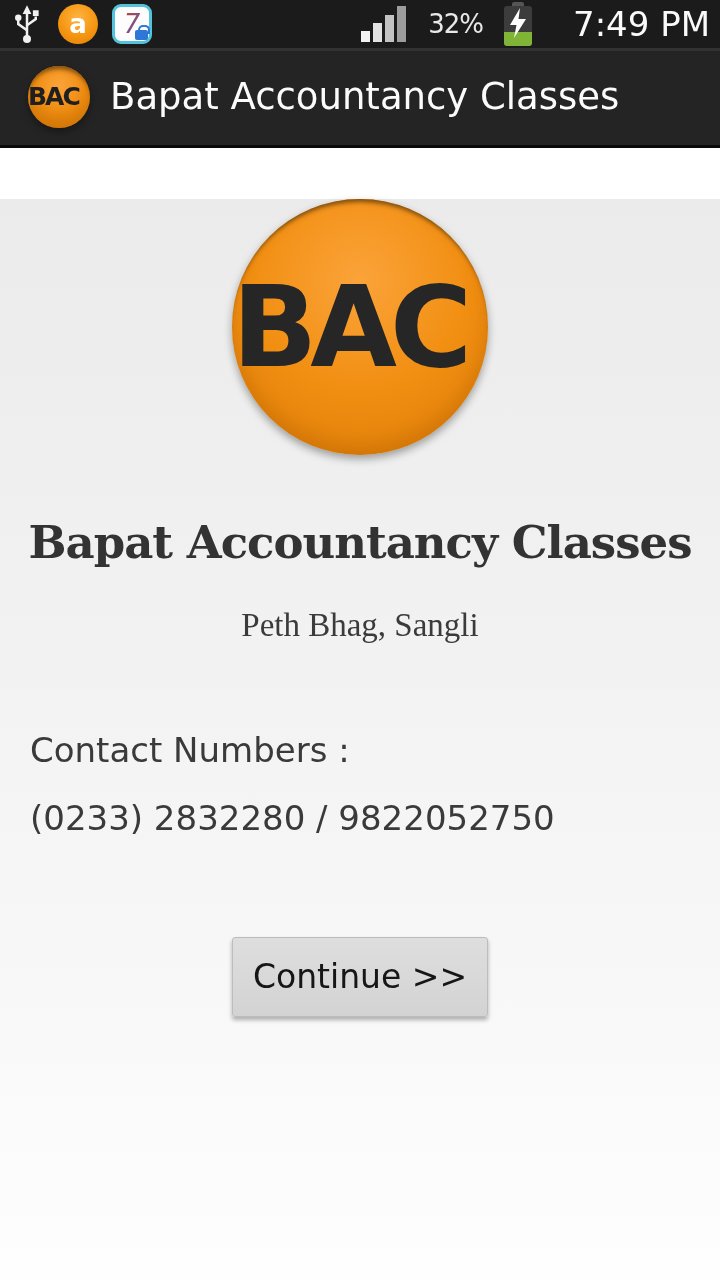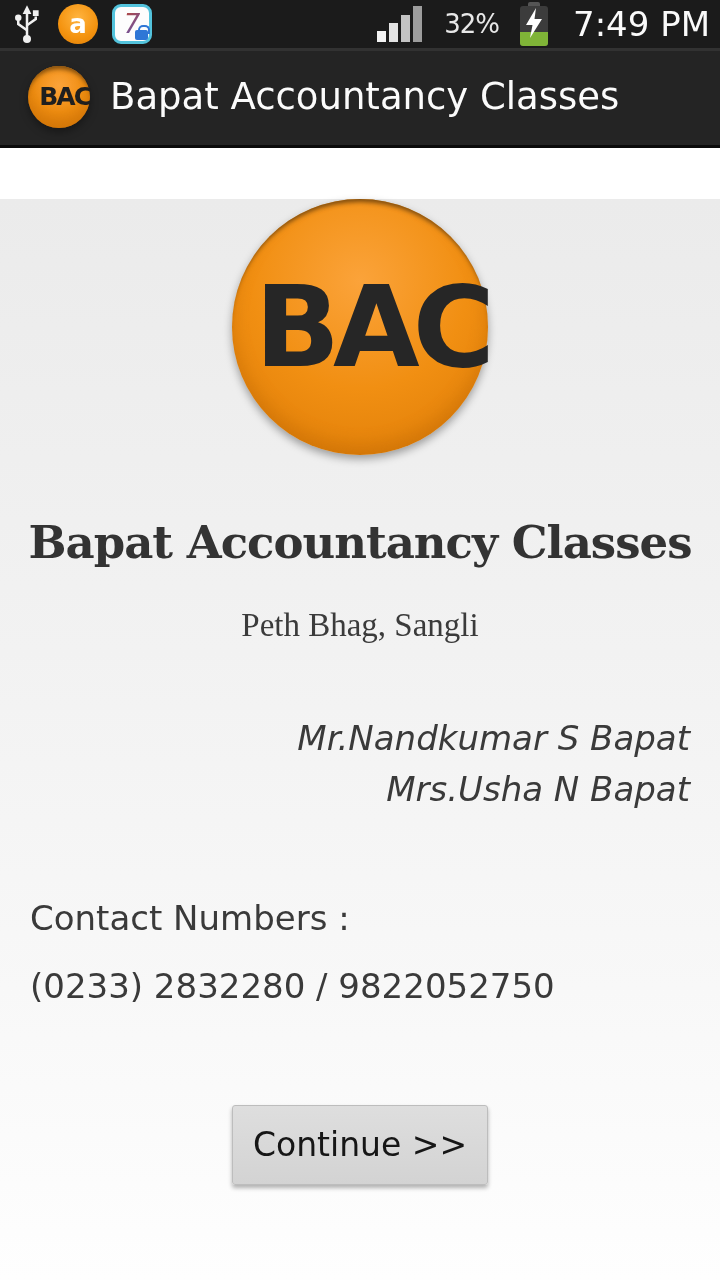--- a/index.html
+++ b/index.html
@@ -39,33 +39,33 @@
   }
 
   .signal-icon{ display:flex; align-items:flex-end; gap:3px; height:36px; margin-right:4px; }
   .signal-icon i{ display:block; width:9px; }
   .battery-percent{ font-size:26px; color:#e8e8e8; letter-spacing:-1px; }
   .battery-icon{ position:relative; width:30px; height:44px; margin:0 2px; }
   .battery-icon .cap{ position:absolute; top:0; left:9px; width:12px; height:5px; background:#555; border-radius:2px 2px 0 0; }
   .battery-icon .body{ position:absolute; top:4px; left:1px; width:28px; height:40px; background:#3c3c3c; border-radius:3px; overflow:hidden; }
   .battery-icon .charge{ position:absolute; left:0; bottom:0; width:100%; height:35%; background:#7fb437; }
   .battery-icon .bolt{ position:absolute; top:6px; left:5px; width:20px; height:30px; }
-  .clock{ font-size:34px; color:#fafafa; margin-left:4px; letter-spacing:0; }
+  .clock{ font-size:34px; color:#fafafa; margin-left:20px; letter-spacing:0; }
 
   
   .app-bar{
     height:100px; background:#242424; box-shadow:inset 0 3px 0 #323232;
     border-bottom:3px solid #0a0a0a;
     display:flex; align-items:center; padding:0 16px 0 28px;
   }
   .bac-sphere{
     border-radius:50%;
     background:radial-gradient(circle at 50% 32%, #fba33a 0%, #f18f12 50%, #df7e08 92%);
     box-shadow:inset 0 6px 4px -3px rgba(124,76,16,0.95), inset 0 -10px 16px rgba(190,105,5,0.45), 0 4px 8px rgba(0,0,0,0.35);
-    display:flex; align-items:center; justify-content:flex-end;
+    display:flex; align-items:center; justify-content:flex-start;
   }
   .app-logo{ width:62px; height:62px; }
   .app-logo .bac-text{ font-size:25px; font-weight:bold; color:#1f1f1f; letter-spacing:-2px; }
   .app-title{ color:#fbfbfb; font-size:37px; margin-left:20px; white-space:nowrap; }
 
   
   .content{
     height:1129px;
     background:linear-gradient(180deg,#ebebeb 0%, #f2f2f2 40%, #f8f8f8 70%, #ffffff 100%);
   }
@@ -156,24 +156,20 @@
   <div class="content">
 
     <div class="bac-sphere main-logo">
       <span class="bac-text">BAC</span>
     </div>
 
     <div class="page-title">Bapat Accountancy Classes</div>
 
     <div class="subtitle hand">Peth Bhag, Sangli</div>
 
-    <div class="owners hand">
-      <div class="owner-line">Mr.Nandkumar S Bapat</div>
-      <div class="owner-line">Mrs.Usha N Bapat</div>
-    </div>
 
     <div class="contact-label hand">Contact Numbers :</div>
     <div class="contact-numbers hand">(0233) 2832280 / 9822052750</div>
 
     <button class="continue-button">Continue &gt;&gt;</button>
 
   </div>
 </div>
 
 </body></html>

